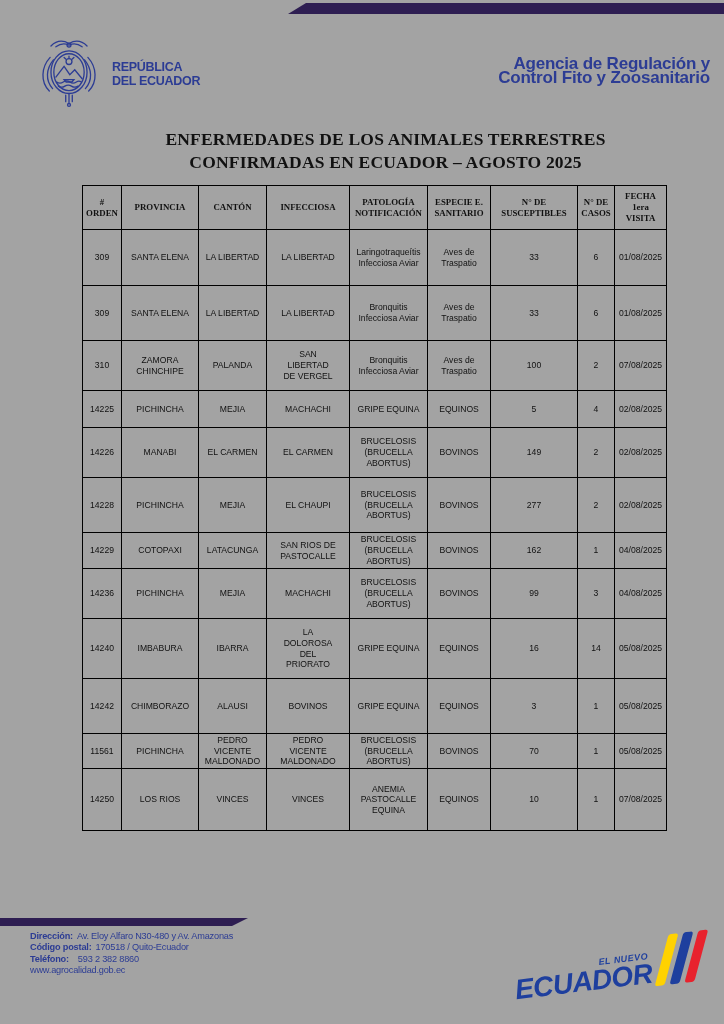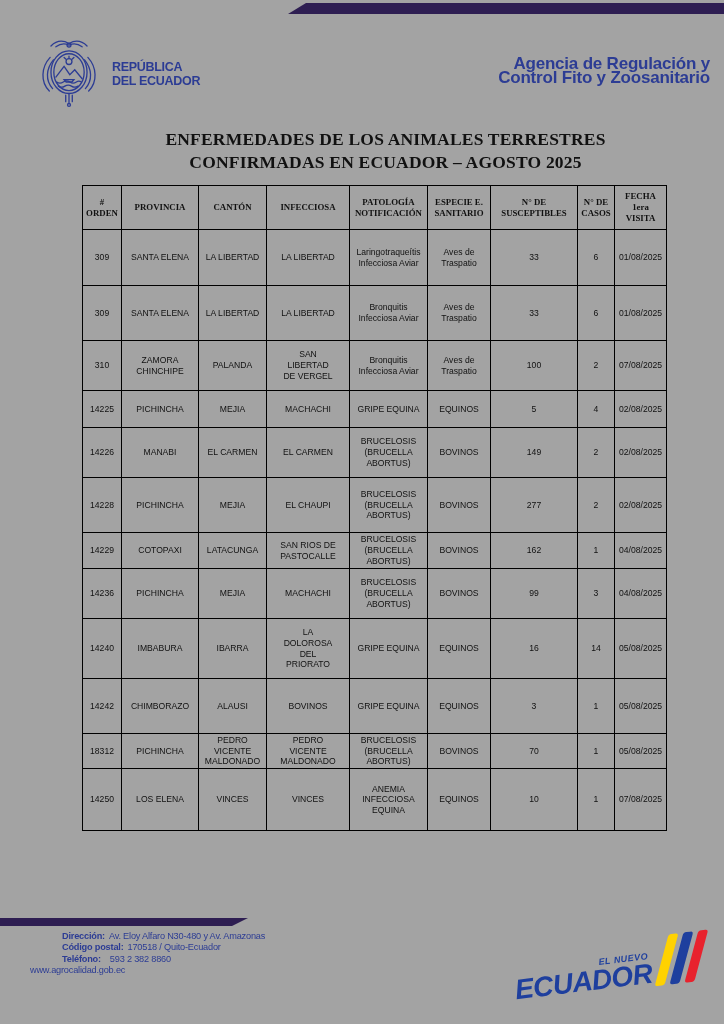--- a/index.html
+++ b/index.html
@@ -84,21 +84,21 @@
   
   .footer-bar{
     position:absolute;left:0;top:918px;width:248px;height:8px;
     background:var(--bar);
     clip-path:polygon(0 0,100% 0,calc(100% - 16px) 100%,0 100%);
   }
   .footer-text{
     position:absolute;left:30px;top:931px;color:var(--brand-blue);
     font-size:9.2px;line-height:11.4px;letter-spacing:-0.2px;
   }
-  .footer-text .lbl{font-weight:bold;margin-right:4px;margin-left:32px;}
+  .footer-text .lbl{font-weight:bold;margin-right:4px;}
   .footer-text .phone-gap{margin-right:9px;}
 
   .nuevo-logo{
     position:absolute;right:22px;top:942px;display:flex;align-items:flex-end;
     transform:rotate(-7deg);transform-origin:center;
   }
   .nuevo-text{display:flex;flex-direction:column;align-items:flex-end;color:var(--logo-blue);}
   .nuevo-small{font-size:9px;font-weight:bold;font-style:italic;letter-spacing:0.5px;margin-right:2px;}
   .nuevo-big{font-size:28px;font-weight:bold;font-style:italic;letter-spacing:-0.5px;line-height:26px;}
   .stripes{display:flex;margin-left:6px;margin-bottom:0px;}
@@ -315,43 +315,43 @@
           <td>CHIMBORAZO</td>
           <td>ALAUSI</td>
           <td>BOVINOS</td>
           <td>GRIPE EQUINA</td>
           <td>EQUINOS</td>
           <td>3</td>
           <td>1</td>
           <td>05/08/2025</td>
         </tr>
         <tr>
-          <td>18312</td>
+          <td>11561</td>
           <td>PICHINCHA</td>
           <td>PEDRO
 VICENTE
 MALDONADO</td>
           <td>PEDRO
 VICENTE
 MALDONADO</td>
           <td>BRUCELOSIS
 (BRUCELLA
 ABORTUS)</td>
           <td>BOVINOS</td>
           <td>70</td>
           <td>1</td>
           <td>05/08/2025</td>
         </tr>
         <tr>
           <td>14250</td>
-          <td>LOS ELENA</td>
+          <td>LOS RIOS</td>
           <td>VINCES</td>
           <td>VINCES</td>
           <td>ANEMIA
-INFECCIOSA
+PASTOCALLE
 EQUINA</td>
           <td>EQUINOS</td>
           <td>10</td>
           <td>1</td>
           <td>07/08/2025</td>
         </tr>
       </tbody>
   </table>
 
   <div class="footer-bar"></div>

